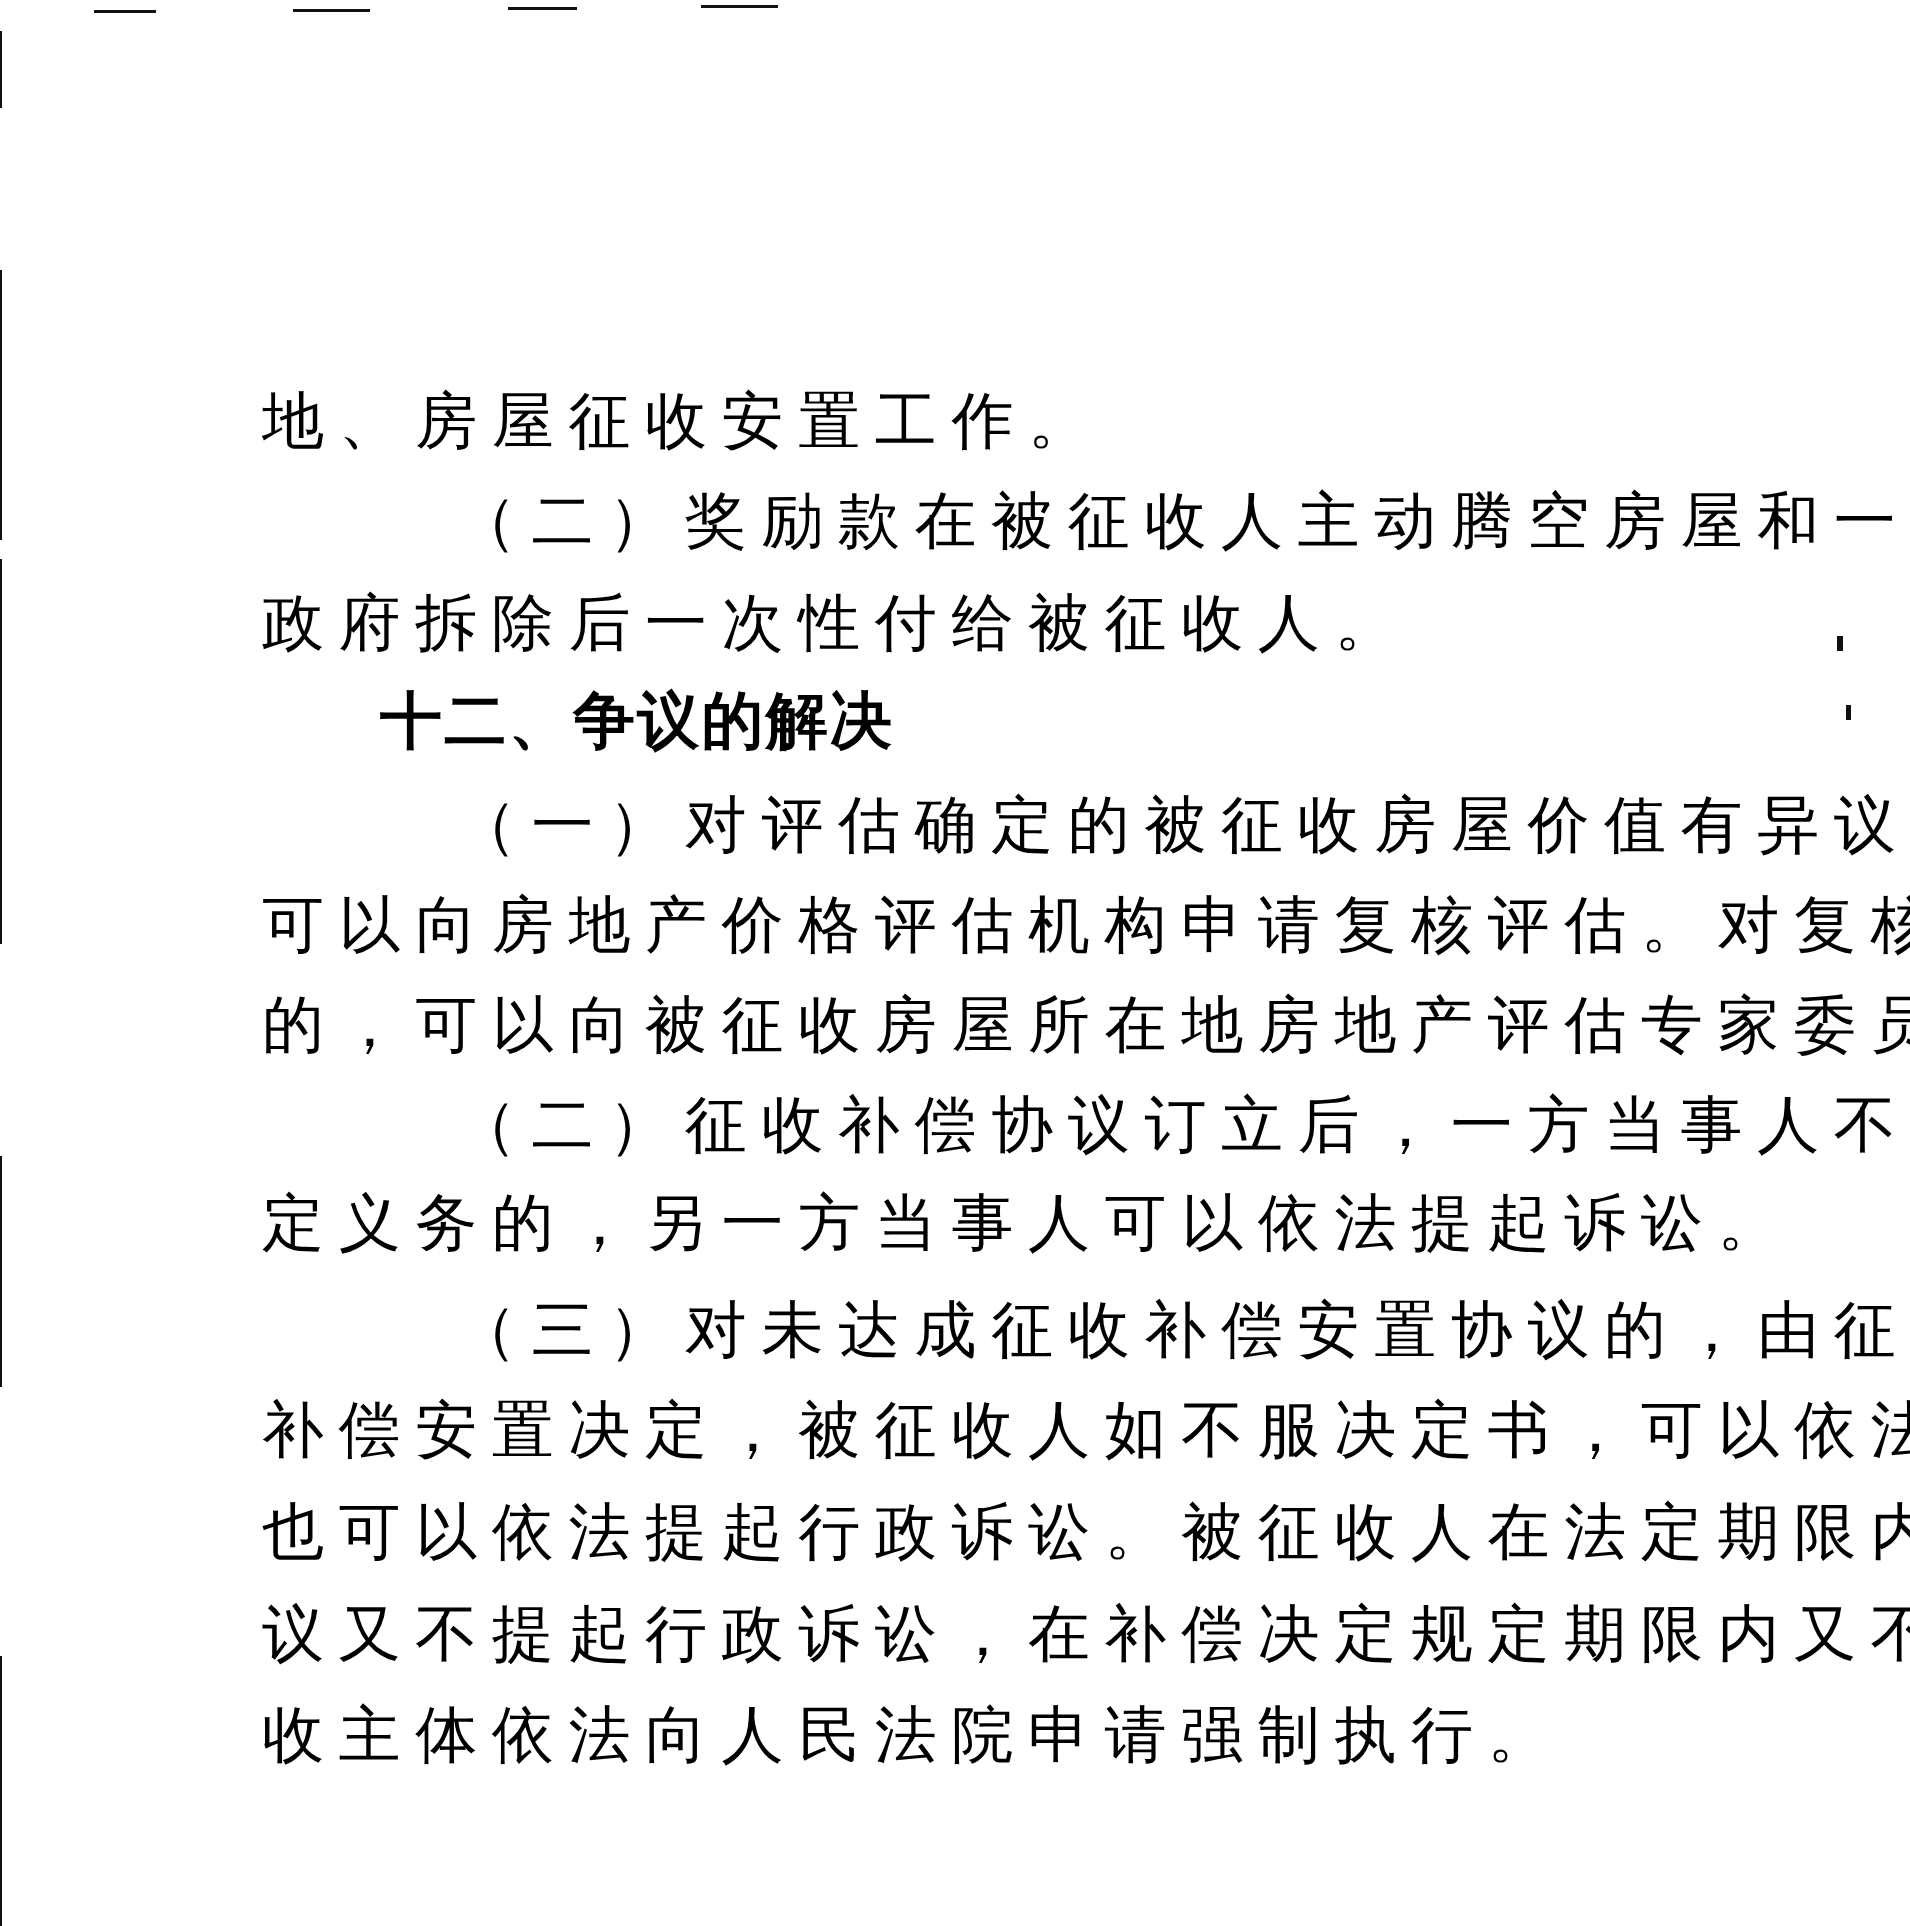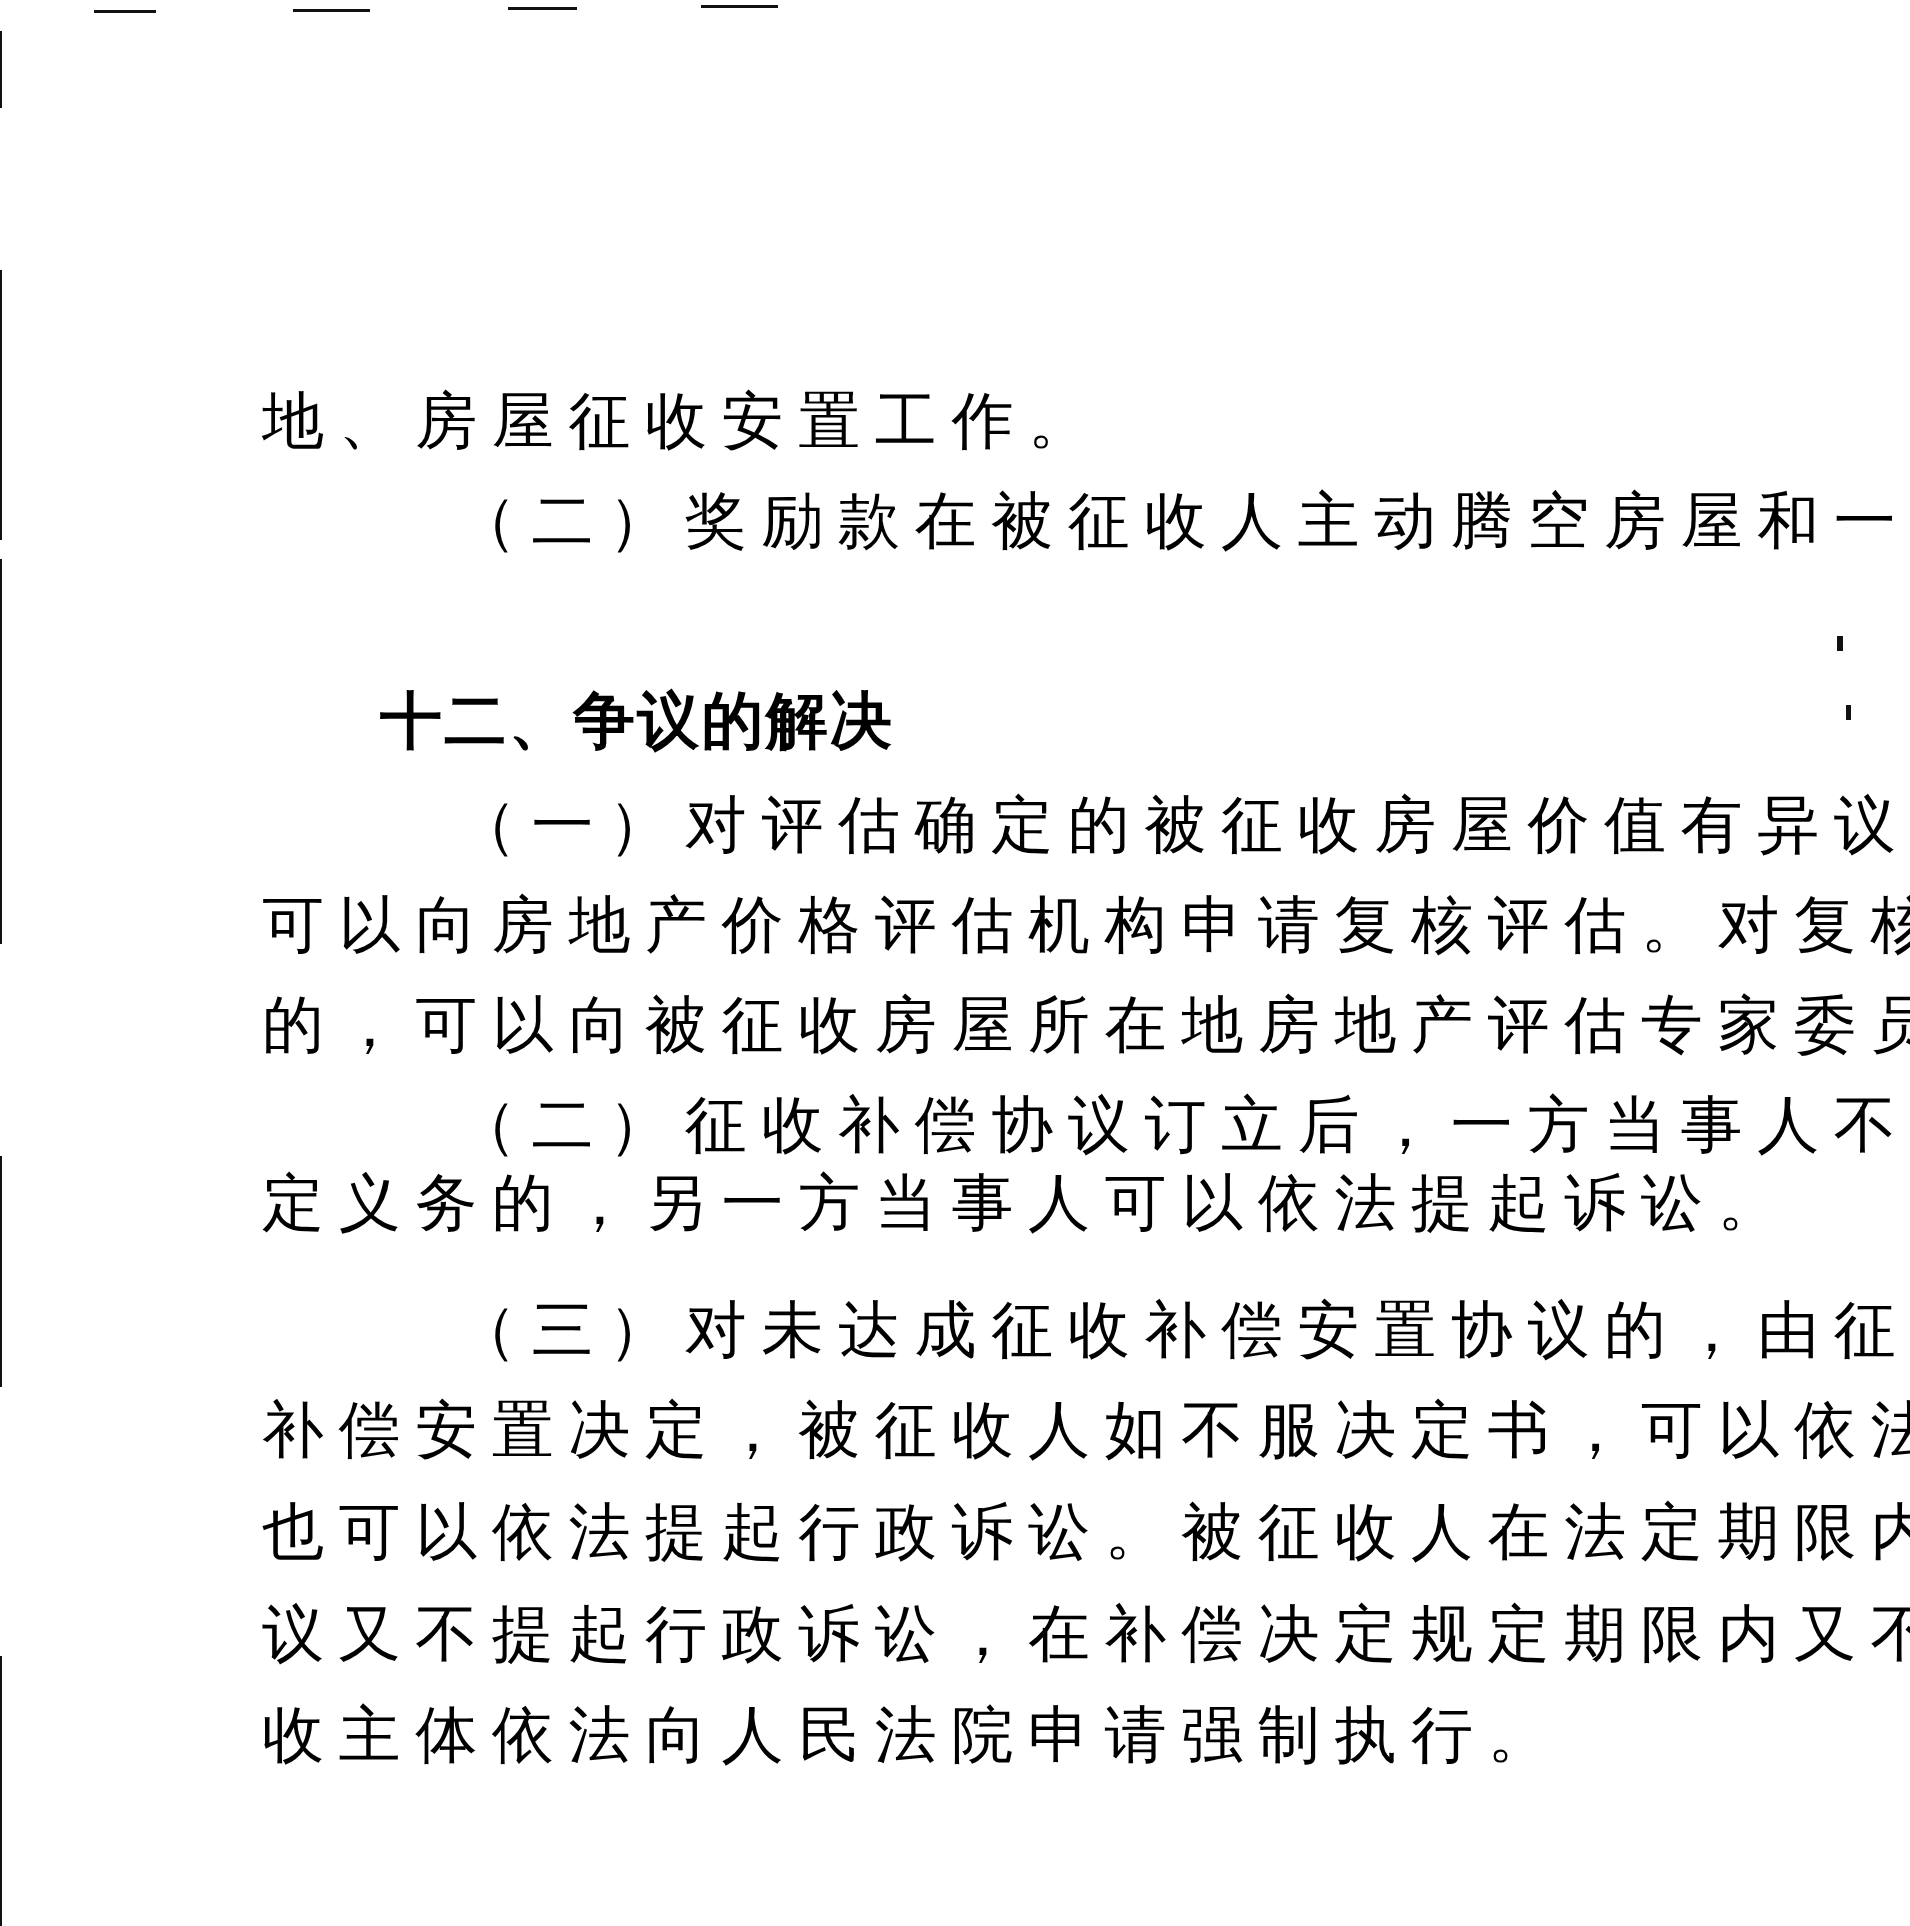--- a/index.html
+++ b/index.html
@@ -25,26 +25,27 @@
   <div class="artifact" style="left:0px;top:270px;width:1.9px;height:270px;"></div>
   <div class="artifact" style="left:0px;top:559px;width:1.5px;height:385px;"></div>
   <div class="artifact" style="left:0px;top:1156px;width:1.5px;height:231px;"></div>
   <div class="artifact" style="left:0px;top:1656px;width:1.5px;height:539px;"></div>
 
   <div class="artifact" style="left:1837px;top:636px;width:6.2px;height:15.4px;"></div>
   <div class="artifact" style="left:1846px;top:705px;width:5.4px;height:15.4px;"></div>
 
   <div class="line" style="top:378px;">地、房屋征收安置工作。</div>
   <div class="line indent" style="top:478px;">（二）奖励款在被征收人主动腾空房屋和一切附着物并交由</div>
+  <div class="line" style="top:580px;">政府拆除后一次性付给被征收人。</div>
   <div class="line heading" style="top:678px;margin-left:26px;">十二、争议的解决</div>
   <div class="line indent" style="top:782px;">（一）对评估确定的被征收房屋价值有异议的双方当事人，</div>
   <div class="line" style="top:882px;">可以向房地产价格评估机构申请复核评估。对复核结果有异议</div>
   <div class="line" style="top:982px;">的，可以向被征收房屋所在地房地产评估专家委员会申请鉴定。</div>
   <div class="line indent" style="top:1082px;">（二）征收补偿协议订立后，一方当事人不履行补偿协议约</div>
-  <div class="line" style="top:1160px;">定义务的，另一方当事人可以依法提起诉讼。</div>
+  <div class="line" style="top:1185px;font-family:Liberation Mono, monospace;">定义务的，另一方当事人可以依法提起诉讼。</div>
   <div class="line indent" style="top:1287px;">（三）对未达成征收补偿安置协议的，由征收主体作出征收</div>
   <div class="line" style="top:1387px;">补偿安置决定，被征收人如不服决定书，可以依法申请行政复议，</div>
   <div class="line" style="top:1489px;">也可以依法提起行政诉讼。被征收人在法定期限内不申请行政复</div>
   <div class="line" style="top:1591px;">议又不提起行政诉讼，在补偿决定规定期限内又不搬迁的，由征</div>
   <div class="line" style="top:1693px;font-family:Liberation Serif, serif;">收主体依法向人民法院申请强制执行。</div>
 
 </div>
 
 
 </body></html>

